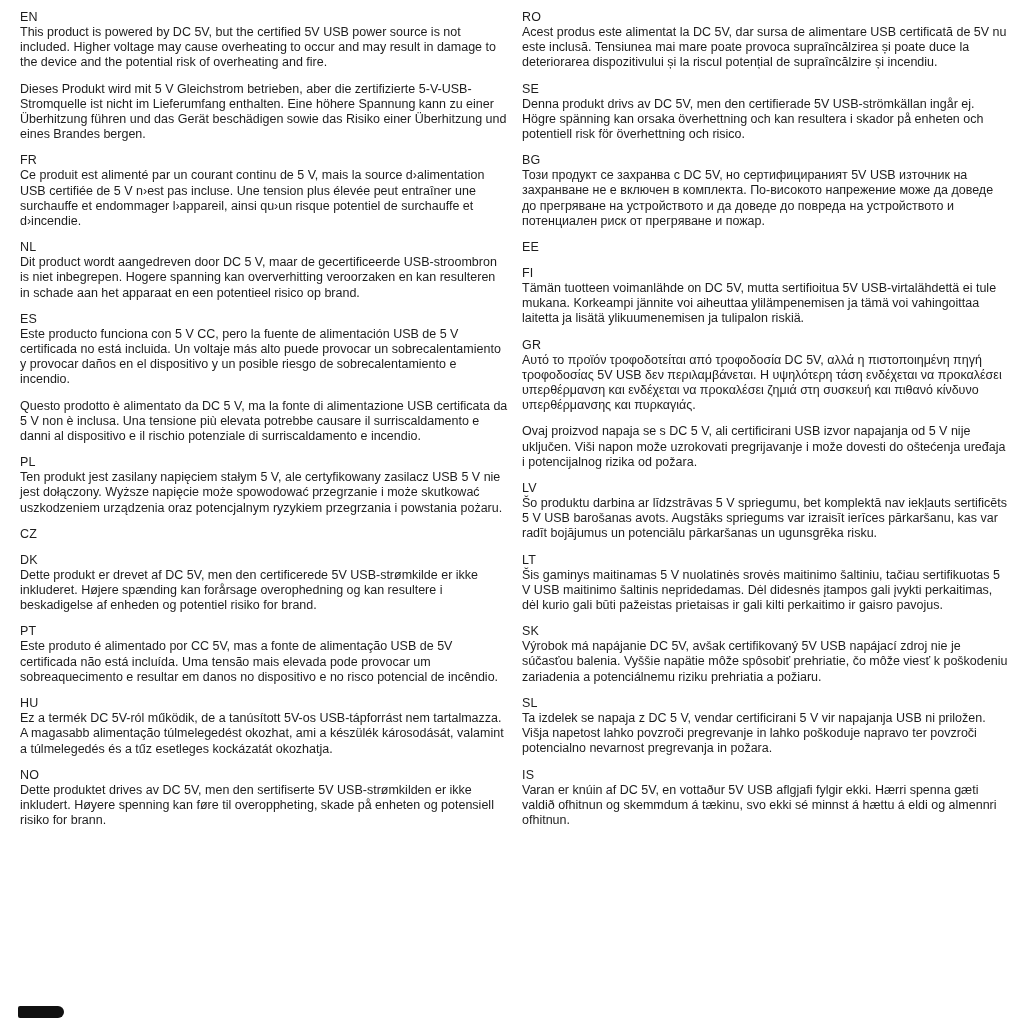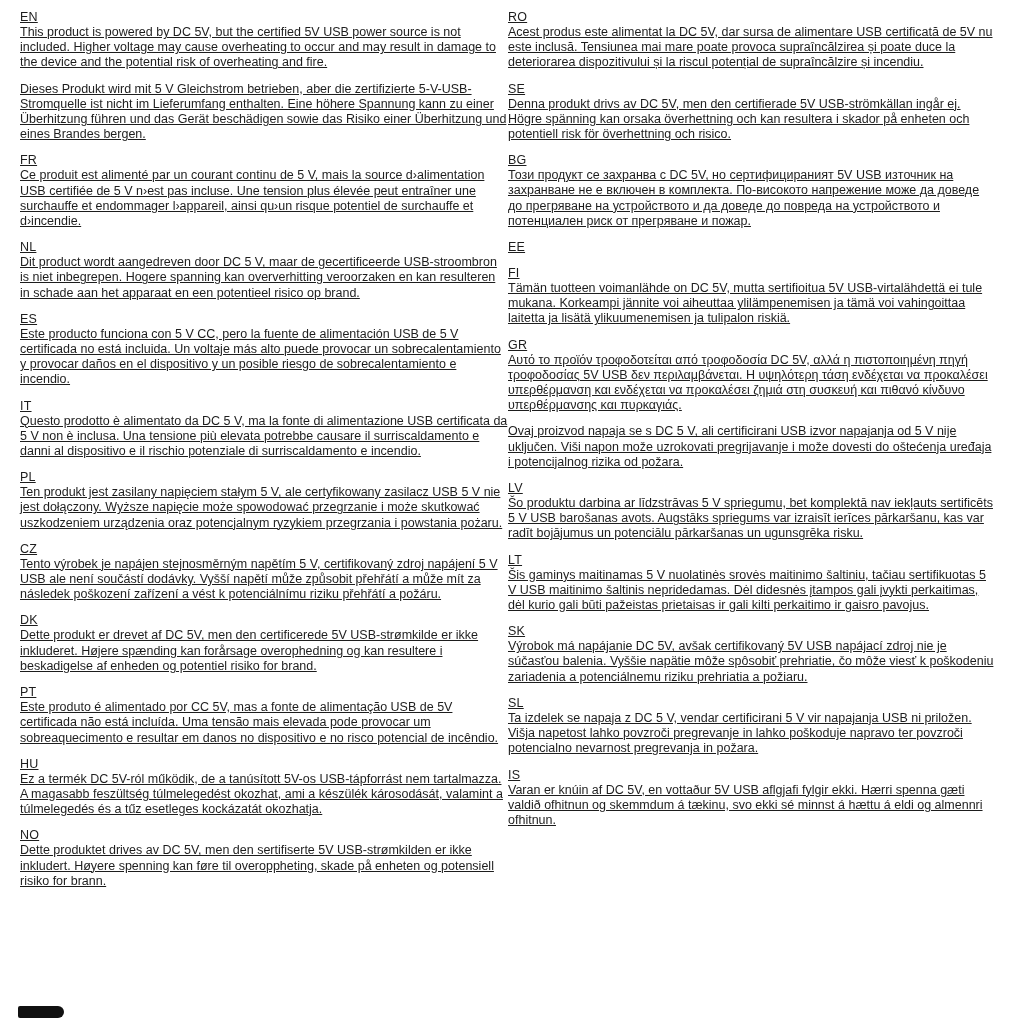--- a/index.html
+++ b/index.html
@@ -14,21 +14,21 @@
   }
   .page {
     position: relative;
     width: 1024px;
     height: 1024px;
     box-sizing: border-box;
     padding: 10px 20px 0 20px;
   }
   .columns {
     display: flex;
-    text-decoration: underline;
+    gap: 14px;
   }
   .col {
     width: 488px;
     flex: 0 0 488px;
   }
   .lang-block {
     margin: 0 0 11px 0;
   }
   .lang-code {
     font-size: 12.5px;
@@ -77,47 +77,45 @@
     <h2 class="lang-code">NL</h2>
     <p class="lang-text">Dit product wordt aangedreven door DC 5 V, maar de gecertificeerde USB-stroombron is niet inbegrepen. Hogere spanning kan oververhitting veroorzaken en kan resulteren in schade aan het apparaat en een potentieel risico op brand.</p>
   </section>
 
   <section class="lang-block">
     <h2 class="lang-code">ES</h2>
     <p class="lang-text">Este producto funciona con 5 V CC, pero la fuente de alimentación USB de 5 V certificada no está incluida. Un voltaje más alto puede provocar un sobrecalentamiento y provocar daños en el dispositivo y un posible riesgo de sobrecalentamiento e incendio.</p>
   </section>
 
   <section class="lang-block">
-    <h2 class="lang-code">IT</h2>
     <p class="lang-text">Questo prodotto è alimentato da DC 5 V, ma la fonte di alimentazione USB certificata da 5 V non è inclusa. Una tensione più elevata potrebbe causare il surriscaldamento e danni al dispositivo e il rischio potenziale di surriscaldamento e incendio.</p>
   </section>
 
   <section class="lang-block">
     <h2 class="lang-code">PL</h2>
     <p class="lang-text">Ten produkt jest zasilany napięciem stałym 5 V, ale certyfikowany zasilacz USB 5 V nie jest dołączony. Wyższe napięcie może spowodować przegrzanie i może skutkować uszkodzeniem urządzenia oraz potencjalnym ryzykiem przegrzania i powstania pożaru.</p>
   </section>
 
   <section class="lang-block">
     <h2 class="lang-code">CZ</h2>
-    <p class="lang-text">Tento výrobek je napájen stejnosměrným napětím 5 V, certifikovaný zdroj napájení 5 V USB ale není součástí dodávky. Vyšší napětí může způsobit přehřátí a může mít za následek poškození zařízení a vést k potenciálnímu riziku přehřátí a požáru.</p>
   </section>
 
   <section class="lang-block">
     <h2 class="lang-code">DK</h2>
     <p class="lang-text">Dette produkt er drevet af DC 5V, men den certificerede 5V USB-strømkilde er ikke inkluderet. Højere spænding kan forårsage overophedning og kan resultere i beskadigelse af enheden og potentiel risiko for brand.</p>
   </section>
 
   <section class="lang-block">
     <h2 class="lang-code">PT</h2>
     <p class="lang-text">Este produto é alimentado por CC 5V, mas a fonte de alimentação USB de 5V certificada não está incluída. Uma tensão mais elevada pode provocar um sobreaquecimento e resultar em danos no dispositivo e no risco potencial de incêndio.</p>
   </section>
 
   <section class="lang-block">
     <h2 class="lang-code">HU</h2>
-    <p class="lang-text">Ez a termék DC 5V-ról működik, de a tanúsított 5V-os USB-tápforrást nem tartalmazza. A magasabb feszültség túlmelegedést okozhat, ami a készülék károsodását, valamint a túlmelegedés és a tűz esetleges kockázatát okozhatja.</p>
+    <p class="lang-text">Ez a termék DC 5V-ról működik, de a tanúsított 5V-os USB-tápforrást nem tartalmazza. A magasabb alimentação túlmelegedést okozhat, ami a készülék károsodását, valamint a túlmelegedés és a tűz esetleges kockázatát okozhatja.</p>
   </section>
 
   <section class="lang-block">
     <h2 class="lang-code">NO</h2>
     <p class="lang-text">Dette produktet drives av DC 5V, men den sertifiserte 5V USB-strømkilden er ikke inkludert. Høyere spenning kan føre til overoppheting, skade på enheten og potensiell risiko for brann.</p>
   </section>
 </div>
     <div class="col" id="col-right">
   <section class="lang-block">
     <h2 class="lang-code">RO</h2>

